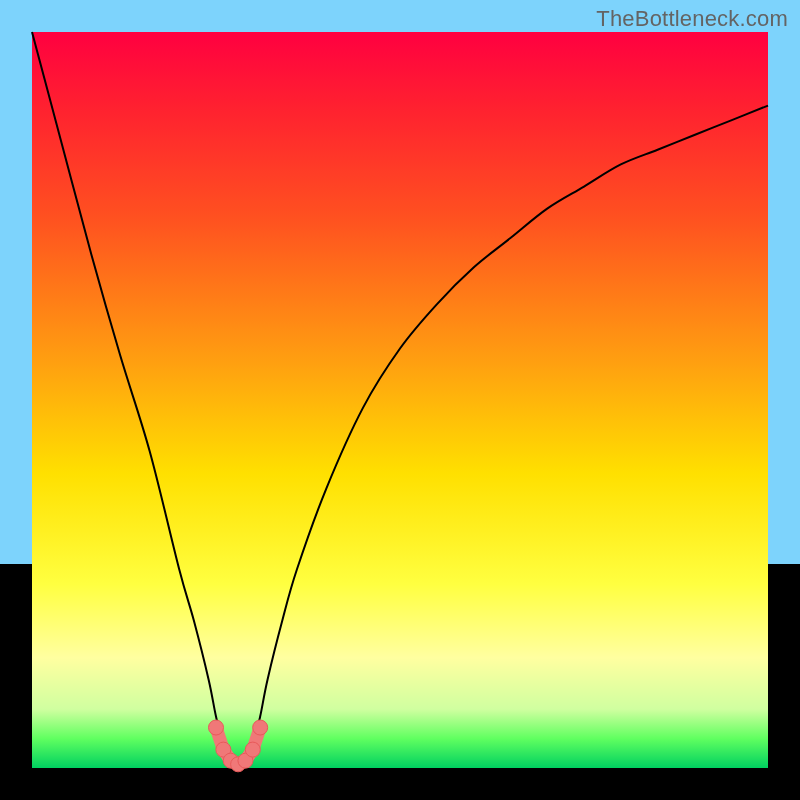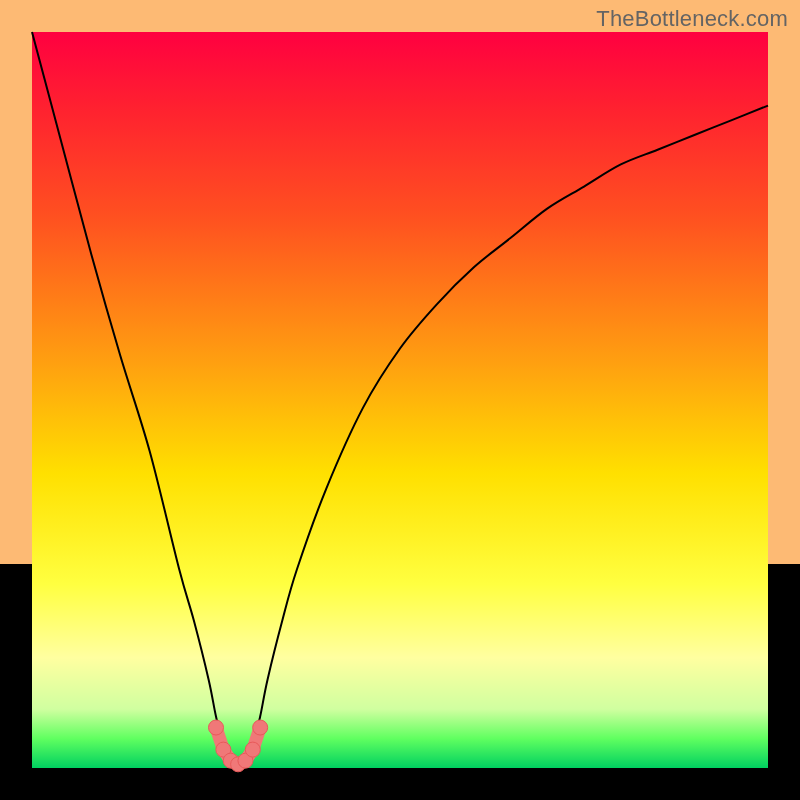--- a/index.html
+++ b/index.html
@@ -1,21 +1,21 @@
 <!DOCTYPE html>
 <html><head>
 <meta charset="utf-8">
 <style>
   * { margin: 0; padding: 0; box-sizing: border-box; }
   html, body { width: 800px; height: 800px; overflow: hidden; background: #000; }
   #container {
     position: relative;
     width: 800px;
     height: 564px;
-    background: #fdba74;
+    background: #7dd3fc;
   }
   #plot-area {
     position: absolute;
     left: 32px;
     top: 32px;
     width: 736px;
     height: 736px;
     background: linear-gradient(to bottom,
       #ff0040 0%,
       #ff2030 10%,

